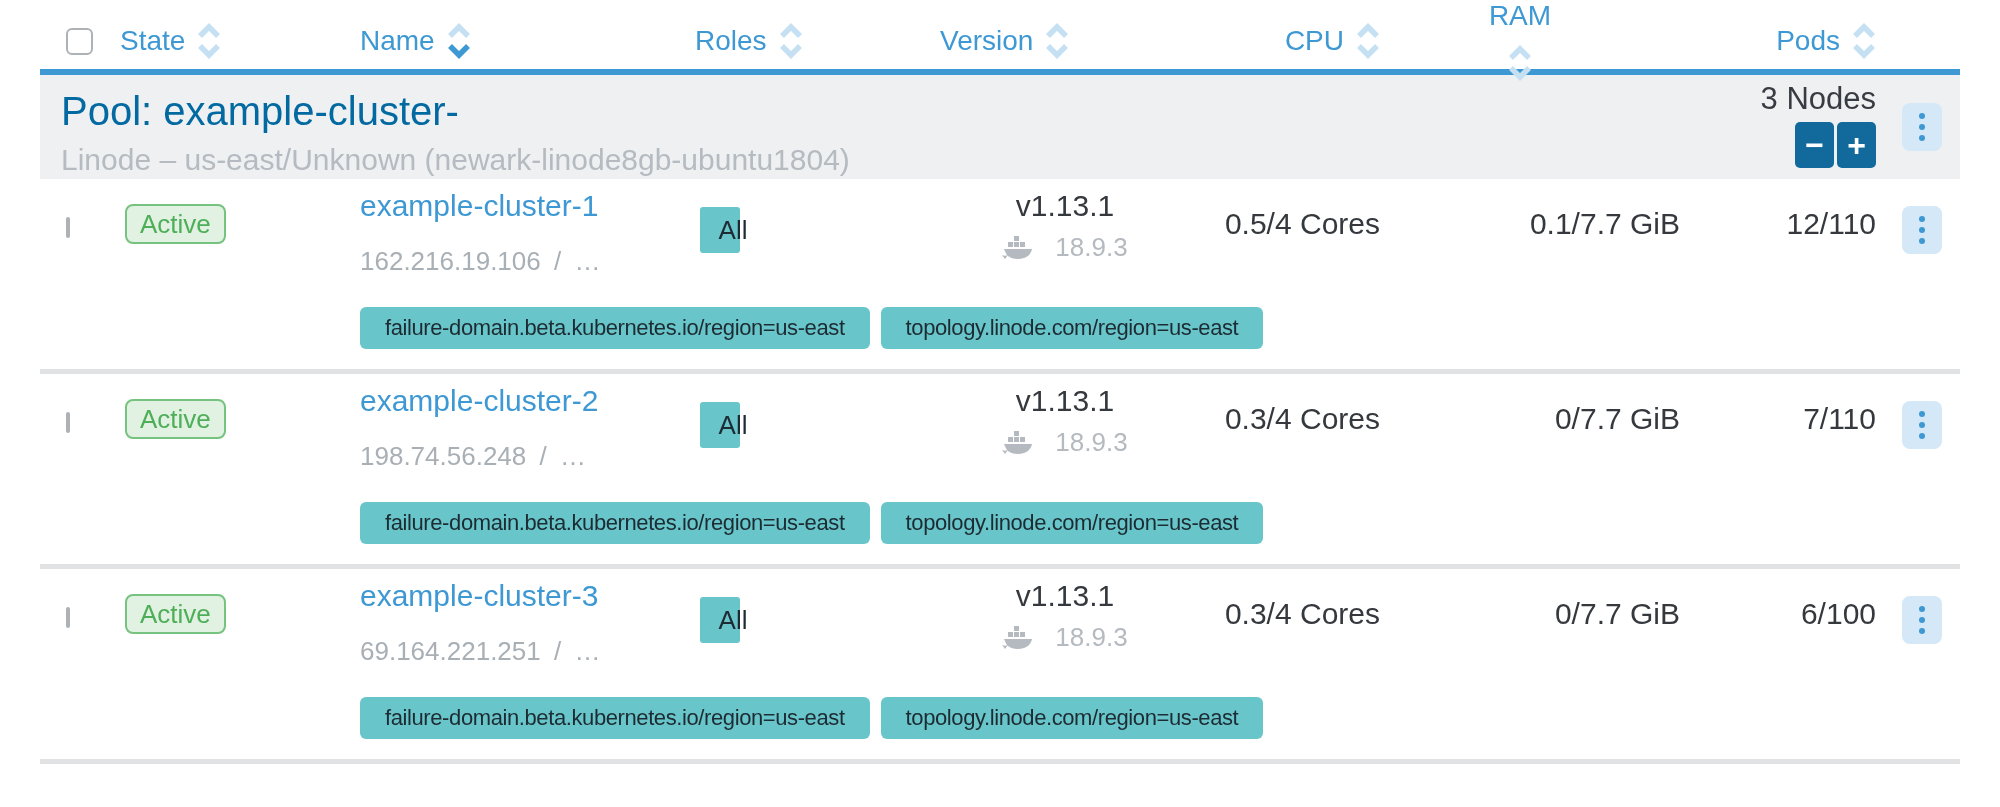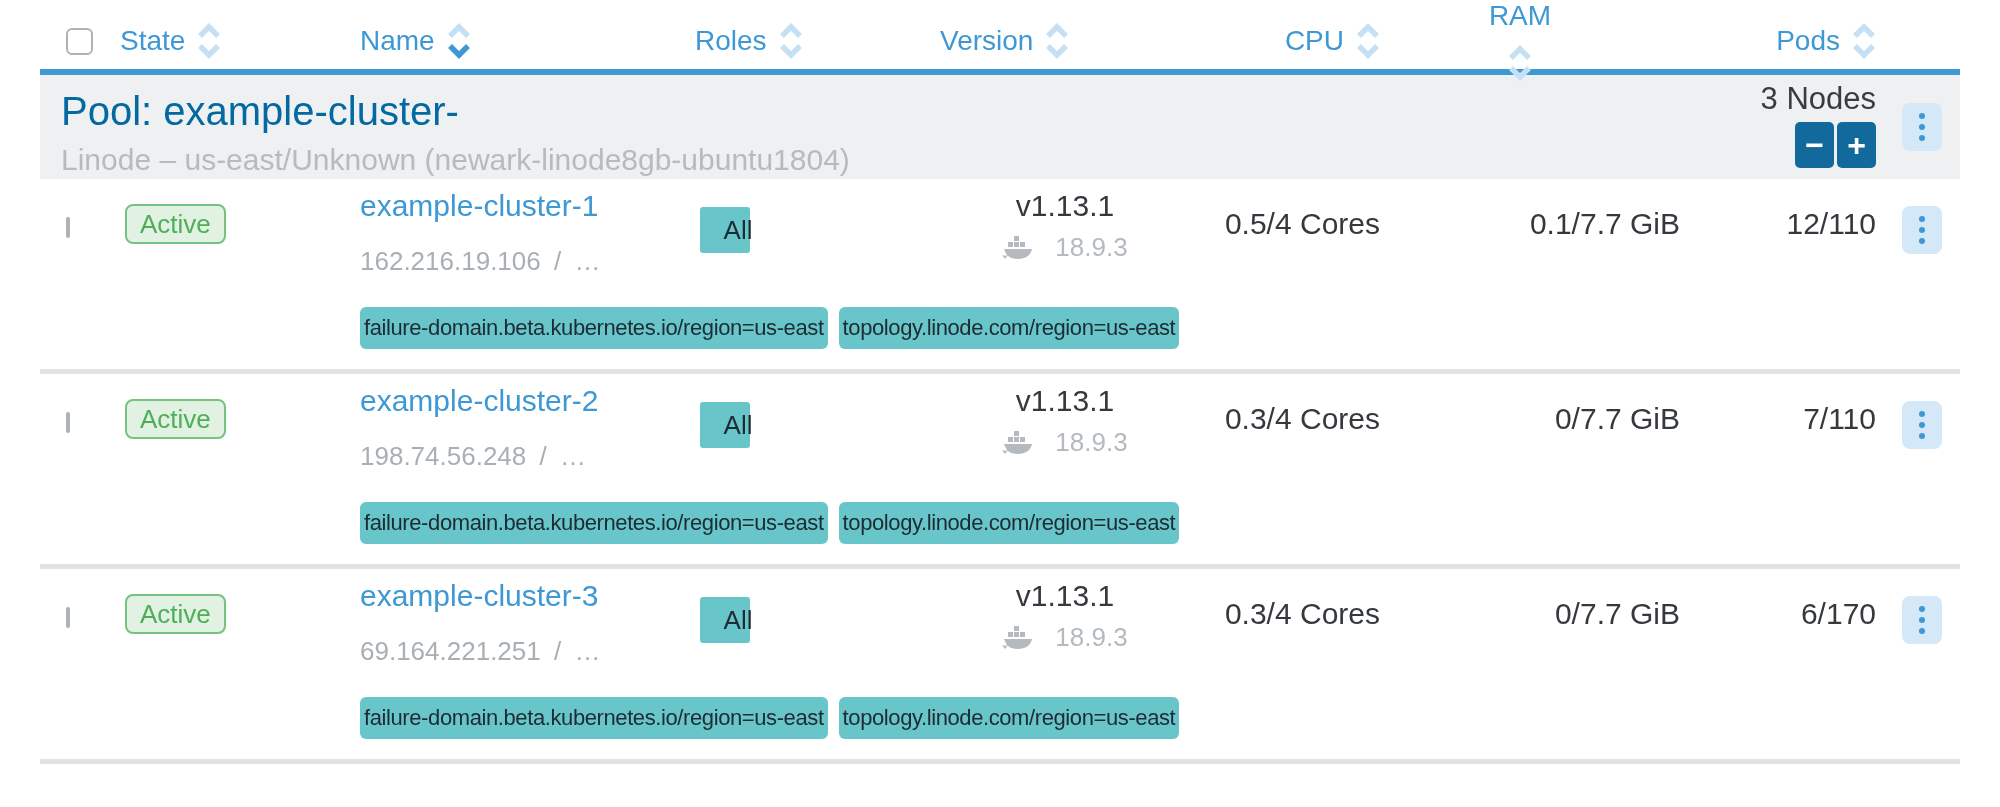--- a/index.html
+++ b/index.html
@@ -59,29 +59,29 @@
   .c-check{padding:40px 0 0 26px;}
   .c-state{padding-top:25px;}
   .badge-state{display:inline-flex;align-items:center;height:40px;padding:0 13px;
     margin-left:25px;background:var(--green-bg);border:2px solid var(--green-border);
     border-radius:8px;color:var(--green-text);font-size:26px;}
   .c-name{padding-top:10px;}
   .name-link{font-size:30px;color:var(--accent);text-decoration:none;display:inline-block;}
   .addr{margin-top:23px;font-size:26px;color:var(--gray);}
   .addr .more{margin-left:6px;}
   .c-roles{padding-top:28px;}
-  .badge-role{display:inline-flex;align-items:center;justify-content:center;width:50px;height:46px;
+  .badge-role{display:inline-flex;align-items:center;justify-content:center;width:40px;height:46px;
     margin-left:5px;background:var(--teal);color:var(--teal-text);font-size:26px;border-radius:3px;padding-left:26px;}
   .c-version{padding-top:10px;text-align:center;}
   .ver-main{font-size:30px;}
   .ver-sub{margin-top:9px;font-size:26px;color:#b4bac0;display:inline-flex;align-items:center;gap:21px;}
   .c-num{padding-top:28px;font-size:30px;display:flex;justify-content:flex-end;}
   .c-actions{padding-top:27px;}
   .row-tags{position:absolute;left:320px;top:128px;display:flex;gap:11px;}
-  .tag{height:42px;display:flex;align-items:center;padding:0 4px;background:var(--teal);
+  .tag{height:42px;display:flex;align-items:center;padding:0 25px;background:var(--teal);
     color:var(--teal-text);font-size:22px;letter-spacing:-0.4px;border-radius:6px;white-space:nowrap;}
 </style>
 </head>
 <body>
 
 <div class="table">
 
   <div class="grid header-row">
     <div class="hcell h-check">
       <span class="checkbox"></span>
@@ -292,21 +292,21 @@
                   <rect x="12" y="1" width="5" height="5"></rect>
                   <path d="M2 14 h28 c0 0 -1 7 -8 9 c-5 1.5 -12 1.5 -16 -2 c-2 -1.8 -4 -7 -4 -7 z"></path>
                   <path d="M0 20 c2 1 4 1 6 0 l-3 4 z"></path>
                 </g>
               </svg>
           <span>18.9.3</span>
         </div>
       </div>
       <div class="c-num">0.3/4 Cores</div>
       <div class="c-num">0/7.7 GiB</div>
-      <div class="c-num">6/170</div>
+      <div class="c-num">6/100</div>
       <div class="c-actions">
         <button class="kebab">
               <i></i>
               <i></i>
               <i></i>
             </button>
       </div>
     </div>
     <div class="row-tags">
       <span class="tag">failure-domain.beta.kubernetes.io/region=us-east</span>

